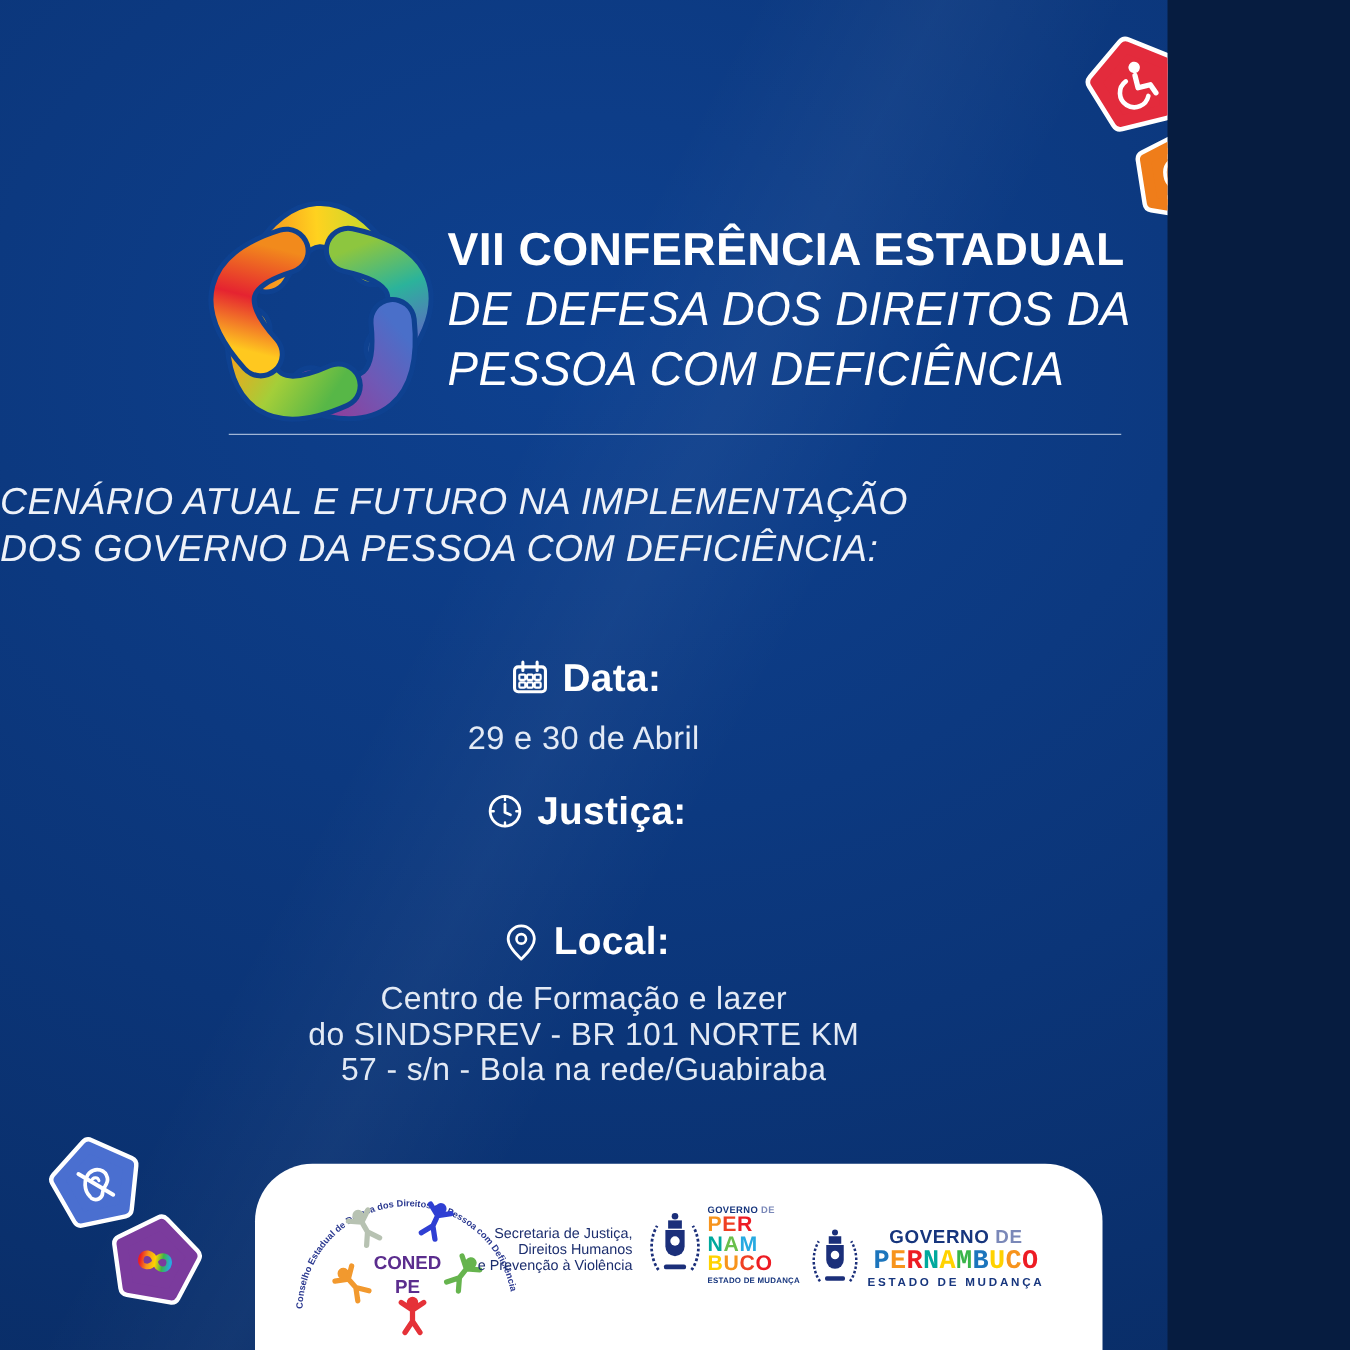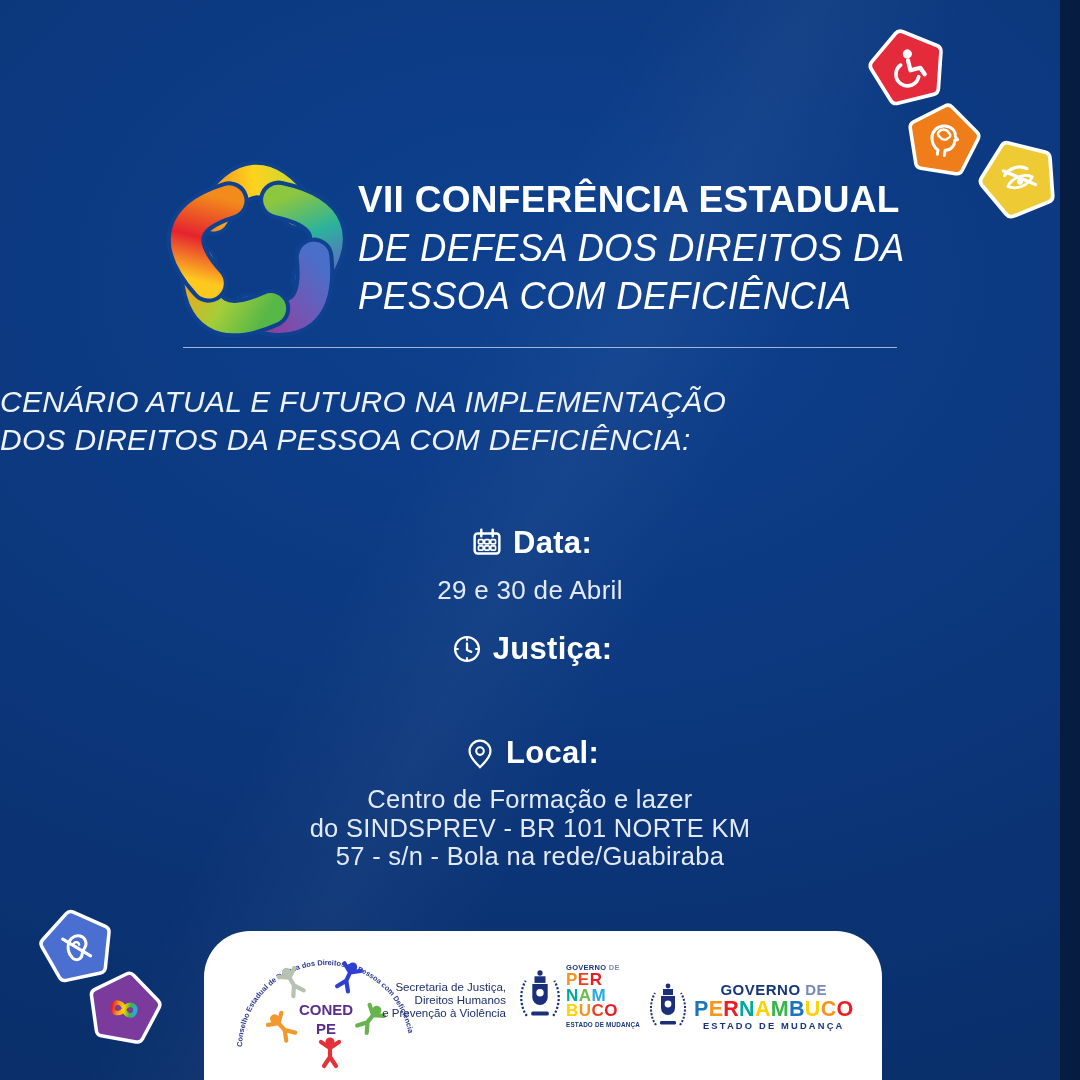--- a/index.html
+++ b/index.html
@@ -1,17 +1,17 @@
 <!DOCTYPE html>
 <html><head>
 <meta charset="utf-8">
 <style>
   html,body{margin:0;padding:0;background:#061c40;}
   .poster{
-    position:relative;width:1060px;height:1080px;overflow:hidden;
+    position:relative;width:934px;height:1080px;overflow:hidden;
     font-family:"Liberation Sans",sans-serif;color:#fff;
     background:
       linear-gradient(118deg, rgba(255,255,255,0) 40%, rgba(255,255,255,0.04) 50%, rgba(255,255,255,0) 60%),
       radial-gradient(140% 95% at 50% 26%, #0e4190 0%, #0b3578 55%, #092b62 100%);
   }
   .abs{position:absolute;}
   
   .logo-star{left:160px;top:156px;width:194px;height:194px;}
   .titles{left:358px;top:176px;line-height:48px;white-space:nowrap;}
   .title-b{font-size:37px;font-weight:800;letter-spacing:.3px;}
@@ -47,21 +47,21 @@
   .gov-stacked{left:314px;top:32px;display:flex;gap:4px;align-items:center;}
   .gs-col{display:flex;flex-direction:column;}
   .gs-gov{font-size:7.5px;font-weight:800;color:#16357d;letter-spacing:.3px;}
   .gs-gov .lt{color:#7a88b8;font-weight:700;}
   .gs-word{font-size:17px;font-weight:800;line-height:15.5px;letter-spacing:.5px;font-family:"Liberation Sans",sans-serif;}
   .gs-tag{font-size:6.3px;font-weight:700;color:#16357d;margin-top:2px;letter-spacing:.2px;}
   .gov-horizontal{left:444px;top:50px;display:flex;gap:6px;align-items:center;}
   .gh-col{display:flex;flex-direction:column;align-items:center;}
   .gh-gov{font-size:15px;font-weight:800;color:#16357d;letter-spacing:.5px;}
   .gh-gov .lt{color:#7a88b8;font-weight:700;}
-  .gh-word{font-size:21.5px;font-weight:800;line-height:22px;letter-spacing:.3px;}
+  .gh-word{font-size:21.5px;font-weight:800;line-height:22px;letter-spacing:.3px;font-family:Liberation Mono, monospace;}
   .gh-tag{font-size:9.3px;color:#16357d;letter-spacing:2.2px;font-weight:600;margin-top:1px;}
   .coat{display:block;}
 </style>
 </head>
 <body>
 
 <div class="poster">
 
   <svg class="abs logo-star" viewBox="0 0 190 190">
     <defs id="star-defs">
@@ -108,21 +108,21 @@
   <div class="abs titles">
     <div class="title-b">VII CONFERÊNCIA ESTADUAL</div>
     <div class="title-i">DE DEFESA DOS DIREITOS DA</div>
     <div class="title-i">PESSOA COM DEFICIÊNCIA</div>
   </div>
 
   <div class="abs divider"></div>
 
   <div class="abs theme">
     <div>CENÁRIO ATUAL E FUTURO NA IMPLEMENTAÇÃO</div>
-    <div>DOS DIREITOS DA PESSOA COM DEFICIÊNCIA:</div>
+    <div>DOS GOVERNO DA PESSOA COM DEFICIÊNCIA:</div>
   </div>
 
   <div class="abs sec" id="sec-date">
     <div class="lblrow">
       <svg class="icon38" viewBox="-20 -20 40 40">
         <g stroke="#fff" fill="none" stroke-linecap="round">
           <rect x="-13" y="-10" width="26" height="21" rx="3" stroke-width="2.6"></rect>
           <path d="M -6,-14 V -7 M 6,-14 V -7" stroke-width="2.6"></path>
           <g stroke-width="1.8">
             <rect x="-9" y="-3.5" width="5" height="4.5" rx="1"></rect>

